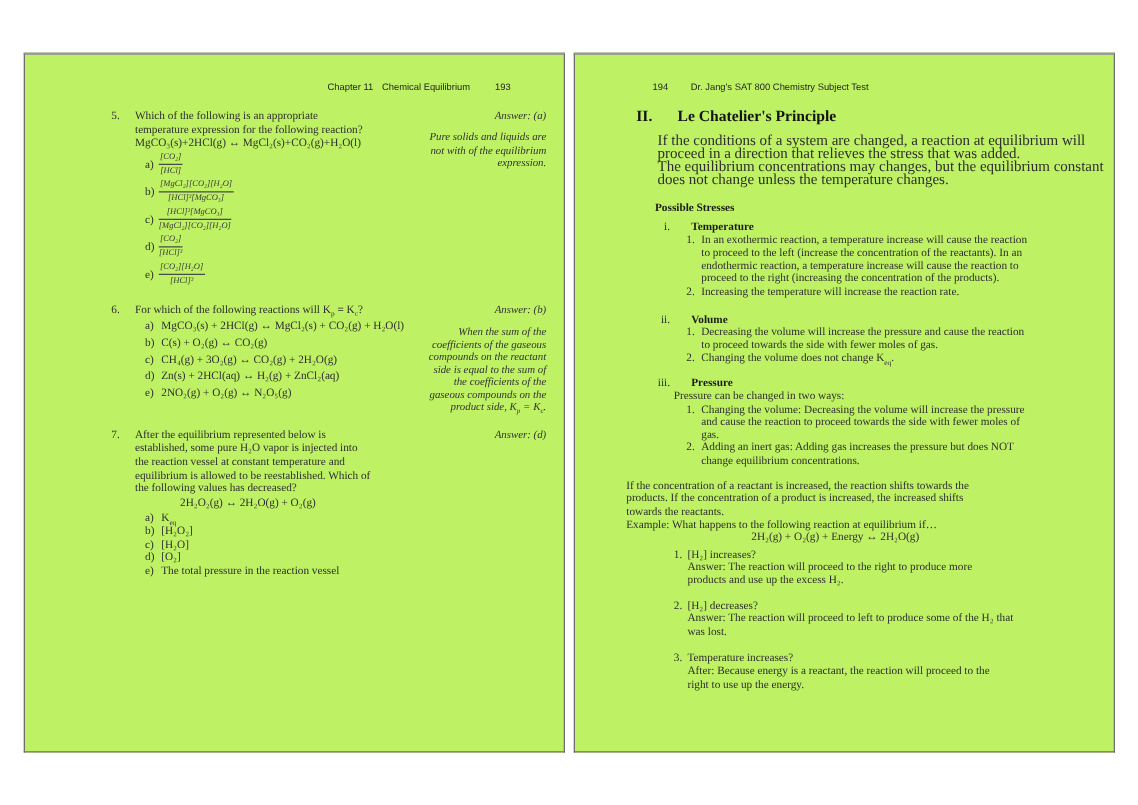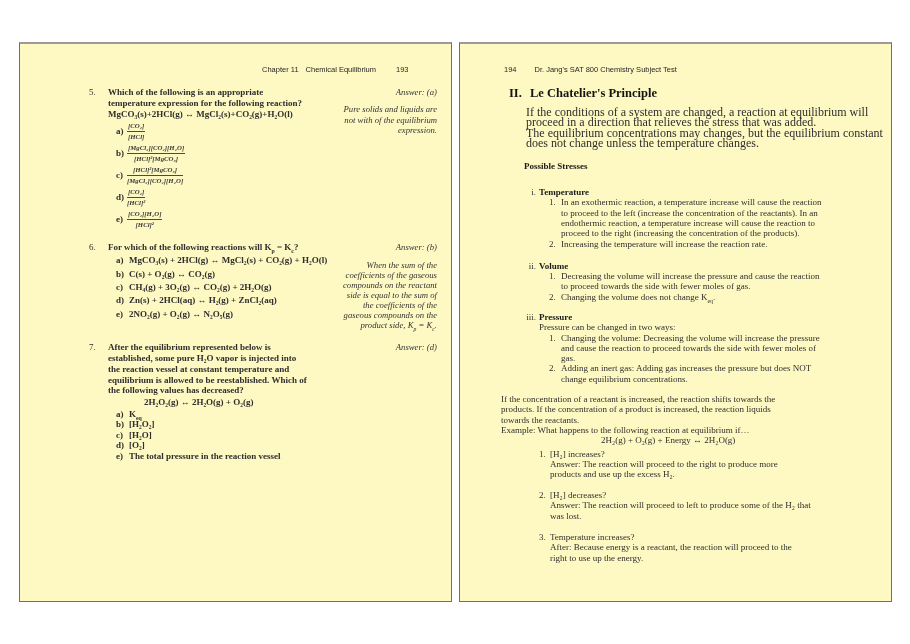--- a/index.html
+++ b/index.html
@@ -2,40 +2,40 @@
 <html><head>
 <meta charset="utf-8">
 <style>
   html,body{margin:0;padding:0;}
   body{
     width:910px;height:644px;background:#ffffff;position:relative;
     font-family:"Liberation Serif","DejaVu Serif",serif;color:#2e2e2e;
     -webkit-font-smoothing:antialiased;
   }
   .page{
-    position:absolute;top:42px;width:433px;height:560px;background:#fef9c3;
+    position:absolute;top:42px;width:433px;height:560px;background:#bef264;
     border:1px solid #6e6e6e;border-top:2px solid #9b9b9b;box-sizing:border-box;
     overflow:hidden;
   }
   #left-page{left:19px;}
   #right-page{left:459px;}
 
   
   .lp-header{margin-top:21px;display:flex;font-family:"Liberation Sans","DejaVu Sans",sans-serif;
     font-size:7.5px;line-height:10px;color:#1f1f1f;}
   .h-chap{margin-left:242px;}
   .h-sec{margin-left:7px;}
   .h-page{margin-left:20px;}
 
   .q{position:relative;display:flex;font-size:9px;line-height:10.8px;}
   .q5{margin-top:12px;}
   .q6{margin-top:13px;}
   .q7{margin-top:21px;}
   .qnum{flex:0 0 19px;margin-left:69px;}
-  .qbody{flex:0 0 207px;width:207px;font-weight:bold;}
+  .qbody{flex:0 0 207px;width:207px;}
   .ln{white-space:nowrap;}
 
   .opts{margin-top:1px;}
   .opt{display:flex;white-space:nowrap;}
   .q6 .opt{line-height:13.4px;}
   .q7 .opt{line-height:10.4px;}
   .olet{flex:0 0 13px;margin-left:8px;}
 
   .frow{display:flex;align-items:center;margin-left:8px;margin-top:3px;min-height:17px;}
   .frow .olet{flex:0 0 11px;margin-left:0;}
@@ -49,34 +49,34 @@
   .ans{position:absolute;left:293px;top:0;width:124px;font-style:italic;
     font-size:8.7px;line-height:10.8px;color:#333;text-align:right;}
   .ans-note{margin-top:6px;}
   .q6 .ans-note{margin-top:8px;line-height:9.9px;}
 
   sub{font-size:0.65em;line-height:0;}
 
   
   .rp-header{margin-top:21px;display:flex;font-family:"Liberation Sans","DejaVu Sans",sans-serif;
     font-size:7.5px;line-height:10px;color:#1f1f1f;}
-  .rp-num{margin-left:44px;}
+  .rp-num{margin-left:62px;}
   .rp-title{margin-left:18px;}
   .rp-heading{margin:11px 0 0 49px;font-size:12.5px;line-height:14px;font-weight:bold;color:#141414;}
-  .rp-heading .sec-title{margin-left:5px;}
+  .rp-heading .sec-title{margin-left:17px;}
   .intro{margin:7px 0 0 66px;font-size:12px;line-height:10.4px;}
-  .ph{margin:12px 0 16px 64px;font-size:9px;line-height:10.4px;font-weight:bold;color:#1a1a1a;}
+  .ph{margin:12px 0 5px 64px;font-size:9px;line-height:10.4px;font-weight:bold;color:#1a1a1a;}
   .stress{font-size:9px;line-height:10.3px;}
   .s1{margin-top:1px;}
   .s2{margin-top:12px;}
   .s3{margin-top:10px;}
   .s4{margin-top:10px;}
   .shead{display:flex;}
   .roman{flex:0 0 18px;margin-left:58px;text-align:right;}
-  .slabel{margin-left:3px;font-weight:bold;color:#1a1a1a;}
+  .slabel{margin-left:17px;font-weight:bold;color:#1a1a1a;}
   .point{display:flex;margin-left:89px;}
   .pnum{flex:0 0 12px;}
   .sintro{margin-left:79px;}
   .spara{margin-left:41px;}
   .seq{margin-left:141px;}
   .qa{display:flex;margin-left:79px;font-size:9px;line-height:10.4px;}
   .qa1{margin-top:3px;}
   .qa2{margin-top:10px;}
   .qa3{margin-top:11px;}
   .qanum{flex:0 0 11px;}
@@ -309,21 +309,21 @@
         <div>
           <div class="ln">Adding an inert gas: Adding gas increases the pressure but does NOT</div>
           <div class="ln">change equilibrium concentrations.</div>
         </div>
       </div>
     </div>
 
     <div class="stress s4">
       <div class="spara">
         <div class="ln">If the concentration of a reactant is increased, the reaction shifts towards the</div>
-        <div class="ln">products. If the concentration of a product is increased, the reaction liquids</div>
+        <div class="ln">products. If the concentration of a product is increased, the increased shifts</div>
         <div class="ln">towards the reactants.</div>
         <div class="ln">Example: What happens to the following reaction at equilibrium if…</div>
       </div>
       <div class="ln seq">2H₂(g) + O₂(g) + Energy ↔ 2H₂O(g)</div>
     </div>
 
     <div class="qa qa1">
       <span class="qanum">1.</span>
       <div>
         <div class="ln">[H₂] increases?</div>

